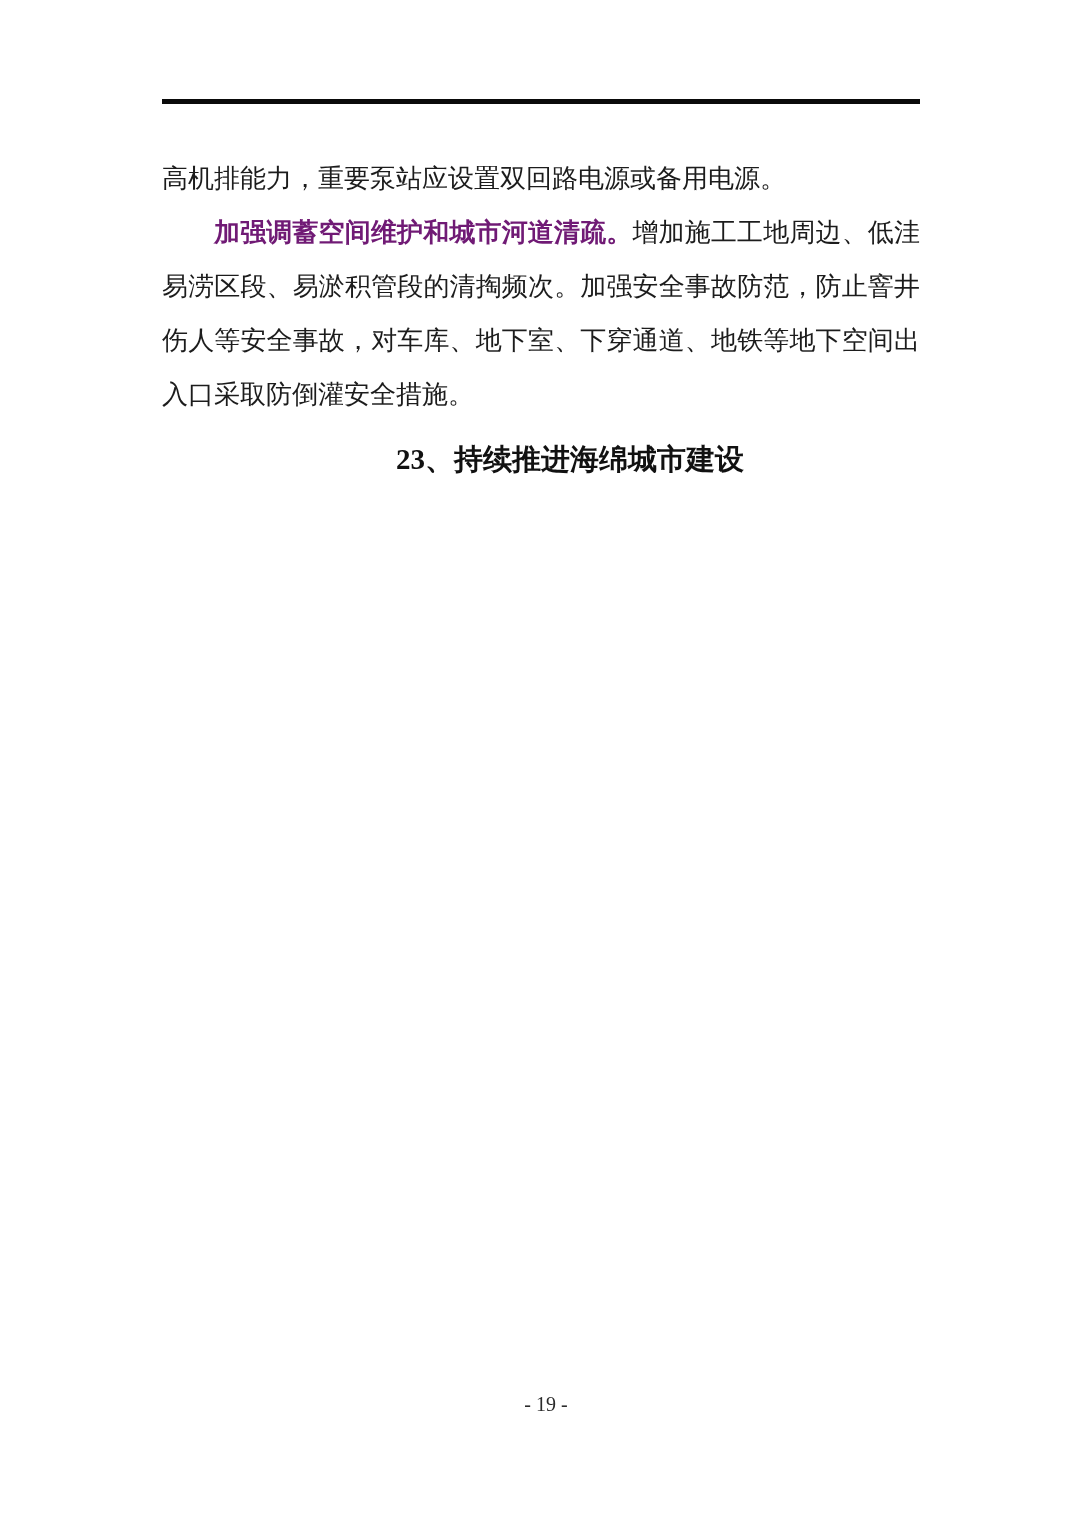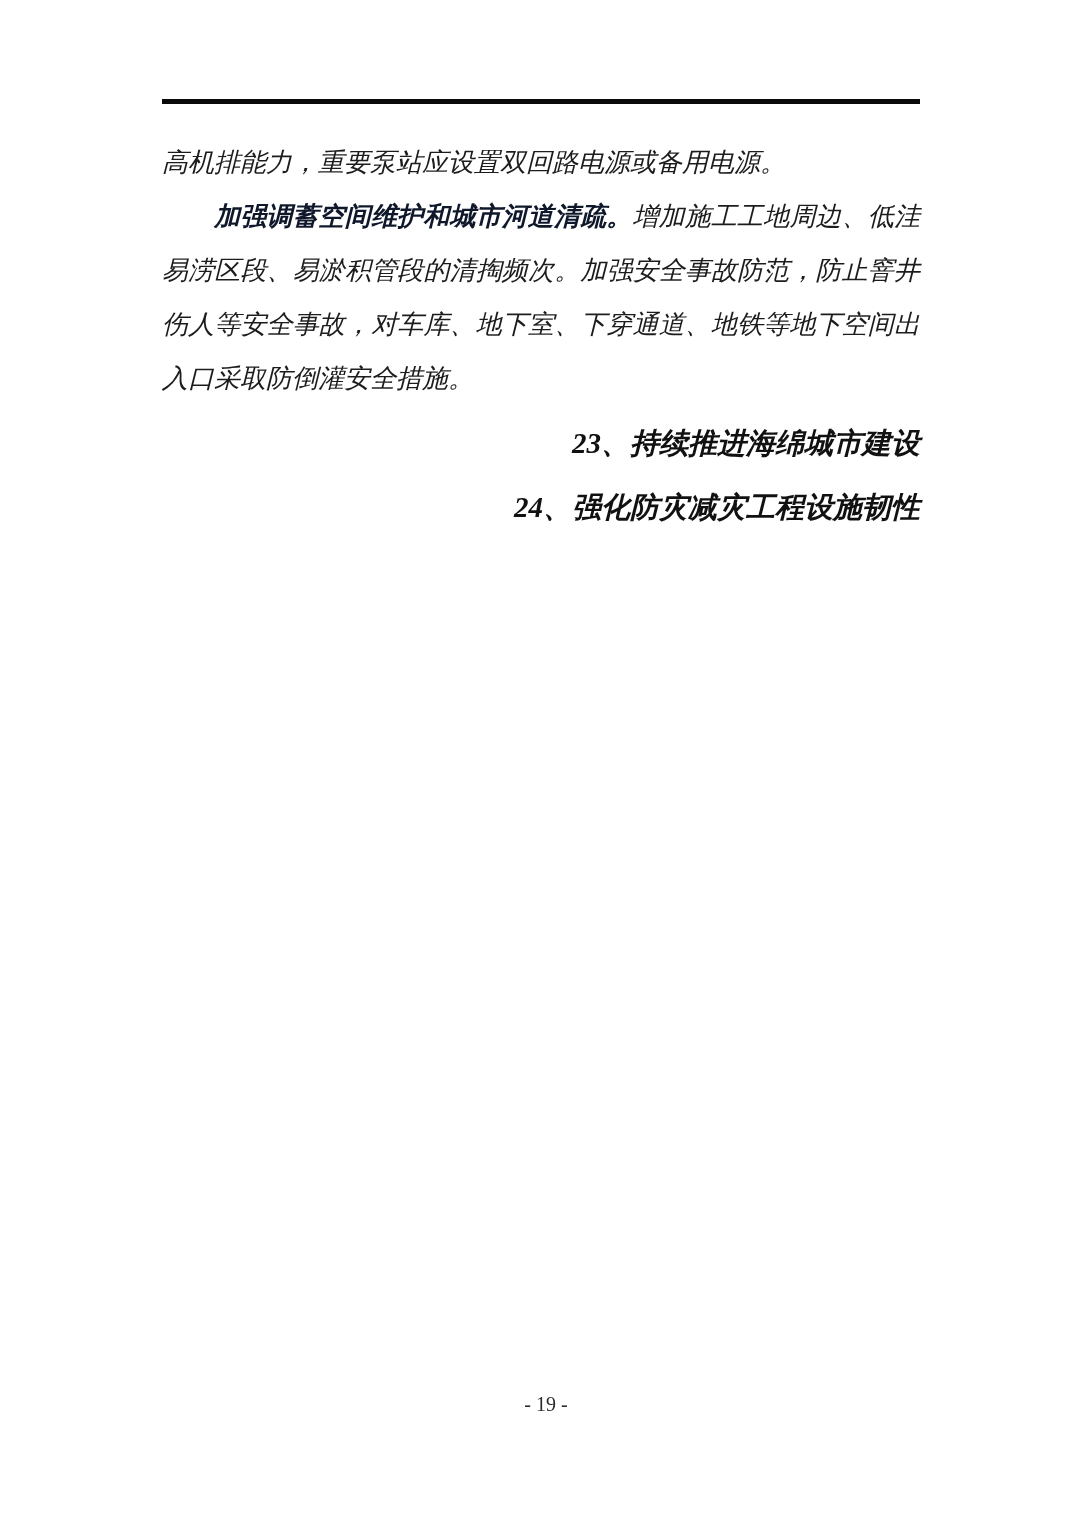--- a/index.html
+++ b/index.html
@@ -22,47 +22,46 @@
     position: absolute;
     left: 162px;
     top: 99px;
     width: 758px;
     height: 5px;
     background: #0a0a0a;
   }
   .content {
     position: absolute;
     left: 162px;
-    top: 136px;
+    top: 152px;
     width: 758px;
     font-size: 26px;
     line-height: 54px;
     text-align: justify;
     text-justify: inter-ideograph;
-    font-style: italic;
   }
   .content p {
     margin: 0;
     text-indent: 2em;
   }
   .content p.no-indent {
     text-indent: 0;
   }
   .lead {
     font-weight: bold;
-    color: #0f172a;
+    color: #701a75;
   }
   .content h2 {
     font-size: 29px;
     font-weight: bold;
     color: #111111;
     margin: 10px 0 0 0;
     line-height: 54px;
     text-indent: 2em;
-    text-align: right;
+    text-align: center;
   }
   .footer {
     position: absolute;
     left: 0;
     right: 0;
     top: 1390px;
     text-align: center;
     font-size: 20px;
     color: #2b2b2b;
     line-height: 28px;
@@ -81,21 +80,20 @@
     <p class="no-indent">高机排能力，重要泵站应设置双回路电源或备用电源。</p>
 
     <p>
       <span class="lead">加强调蓄空间维护和城市河道清疏。</span><span>增加施工工地周边、低洼易涝区段、易淤积管段的清掏频次。加强安全事故防范，防止窨井伤人等安全事故，对车库、地下室、下穿通道、地铁等地下空间出入口采取防倒灌安全措施。</span>
     </p>
 
     <h2>23、持续推进海绵城市建设</h2>
 
 
 
-    <h2>24、强化防灾减灾工程设施韧性</h2>
 
 
   </main>
 
   <footer class="footer">
     <span>- 19 -</span>
   </footer>
 
 </div>
 

